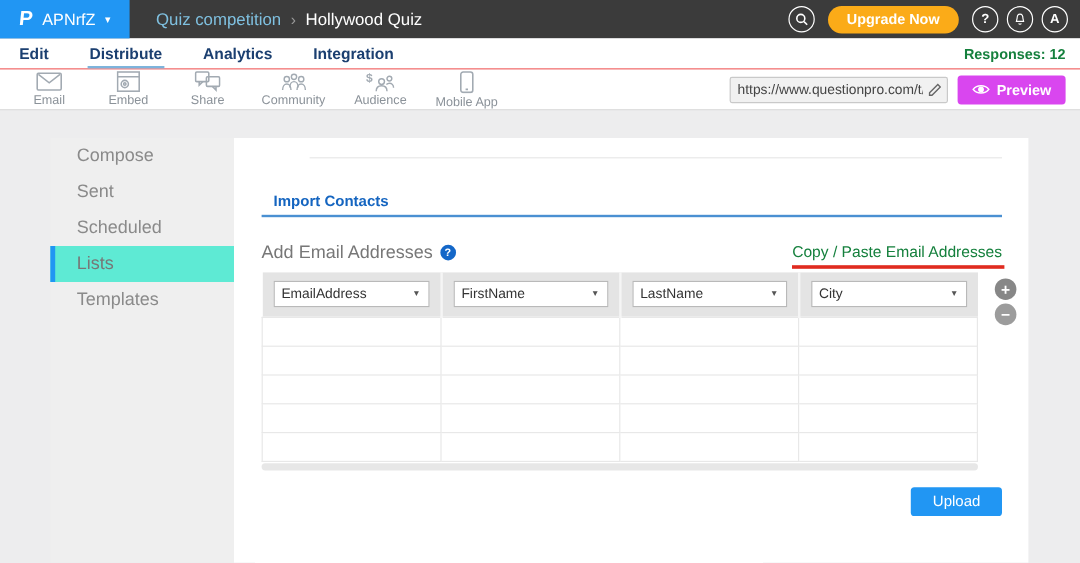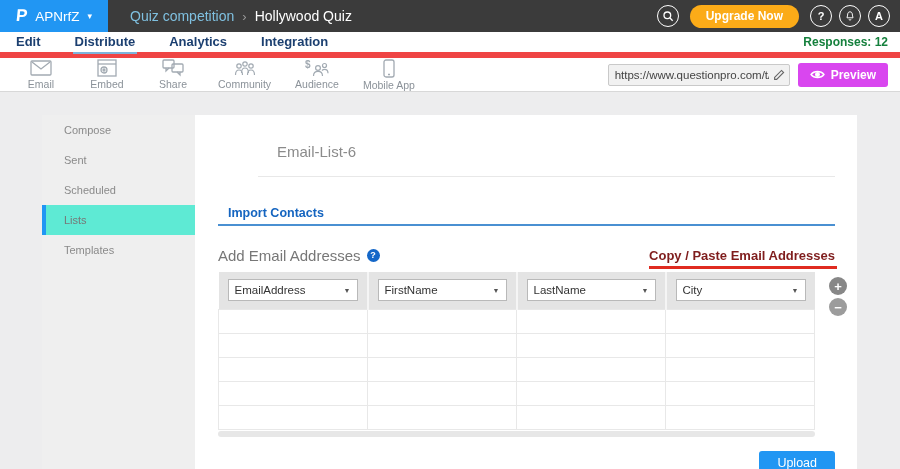--- a/index.html
+++ b/index.html
@@ -13,57 +13,57 @@
   .product-caret { font-size:9px; }
   .breadcrumb { margin-left:22px; display:flex; align-items:center; gap:8px; font-size:14px;justify-content:center; }
   .crumb-parent { color:#7fc0e0; cursor:pointer; }
   .crumb-sep { color:#9a9a9a; font-size:13px; }
   .crumb-current { color:#ffffff; }
   .topbar-right { margin-left:auto; display:flex; align-items:center; gap:7px; padding-right:10px; }
   .circle-btn { width:22px; height:22px; border:1.5px solid #fff; border-radius:50%; display:flex; align-items:center; justify-content:center; color:#fff; font-size:11px; font-weight:700; cursor:pointer; }
   .upgrade-btn { background:#fbab18; color:#fff; border:none; border-radius:12px; height:23px; padding:0 16px; font-size:12px; font-weight:700; font-family:"Liberation Sans",sans-serif; cursor:pointer; margin:0 4px; }
 
   
-  .navbar { height:26px; background:#fff; display:flex; align-items:center; padding:0 12px 0 14px; border-bottom:6px solid #ef4444; }
+  .navbar { height:26px; background:#fff; display:flex; align-items:center; padding:0 12px 0 14px; border-bottom:1px solid #ef4444; }
   .nav-items { display:flex; gap:30px; }
   .nav-item { font-size:13px; font-weight:700; color:#1b3f70; cursor:pointer; padding:4px 2px 3px; }
   .nav-item.active { border-bottom:2px solid #7db4dc; }
   .responses { margin-left:auto; font-size:12px; font-weight:700; color:#15803d; }
 
   
   .toolbar { height:34px; background:#fff; border-bottom:1px solid #d8d8d8; display:flex; align-items:center; padding-left:20px; }
   .tool-items { display:flex; gap:24px; }
   .tool-item { display:flex; flex-direction:column; align-items:center; gap:1px; cursor:pointer; color:#a2aab2; min-width:42px; }
   .tool-item svg { display:block; }
   .tool-label { font-size:10.5px; color:#8b9299; }
   .toolbar-right { margin-left:auto; display:flex; align-items:center; gap:8px; padding-right:12px; }
   .url-wrap { position:relative; }
   .url-input { width:182px; height:22px; background:#f1f1f1; border:1px solid #c9c9c9; border-radius:2px; font-size:11.5px; color:#444; padding:0 20px 0 6px; font-family:"Liberation Sans",sans-serif; }
   .pencil-icon { position:absolute; right:4px; top:4px; cursor:pointer; }
   .preview-btn { background:#d946ef; color:#fff; border:none; border-radius:3px; height:24px; padding:0 12px; font-size:12px; font-weight:700; display:flex; align-items:center; gap:6px; cursor:pointer; font-family:"Liberation Sans",sans-serif; }
 
   
   .page { position:relative; height:377px; }
   .sidebar { position:absolute; left:42px; top:23px; width:153px; bottom:0; background:#efefef; }
-  .side-item { height:30px; line-height:30px; padding-left:18px; font-size:11px; color:#8a8a8a; cursor:pointer; border-left:4px solid transparent; }
+  .side-item { height:30px; line-height:30px; padding-left:18px; font-size:15px; color:#8a8a8a; cursor:pointer; border-left:4px solid transparent; }
   .side-item.active { background:#5eead4; border-left:4px solid #2196f3; color:#777; }
 
   .panel { position:absolute; left:195px; top:23px; width:662px; bottom:0; background:#fff; }
   .list-title { margin:28px 0 0 82px; font-size:15px; color:#8b8b8b; }
   .title-divider { margin:16px 22px 0 63px; border-top:1px solid #e8e8e8; height:0; }
 
   .tabs-row { margin:24px 0 0 23px; width:617px; border-bottom:2px solid #4a90d2; display:flex; align-items:flex-end; }
   .tab { font-size:12.5px; font-weight:700; padding:5px 10px 4px; cursor:pointer; color:#1565c0; }
   .tab.active { background:#1565c0; color:#fff; }
 
   .section-row { margin:20px 0 0 23px; width:617px; display:flex; align-items:center; }
   .section-title { font-size:15px; color:#777; }
   .help-badge { width:13px; height:13px; border-radius:50%; background:#1467c8; color:#fff; font-size:9px; font-weight:700; display:inline-flex; align-items:center; justify-content:center; margin-left:6px; cursor:pointer; }
   .copy-link-wrap { margin-left:auto; position:relative; }
-  .copy-link { font-size:13px; font-weight:700; color:#7f1d1d; cursor:pointer; }
+  .copy-link { font-size:13px; font-weight:400; color:#15803d; cursor:pointer; }
   .red-underline { position:absolute; left:0; right:-2px; bottom:-5px; height:3px; background:#e02b20; }
 
   .table-zone { position:relative; margin:8px 0 0 23px; }
   table.contacts { border-collapse:collapse; table-layout:fixed; width:597px; }
   table.contacts col { width:149px; }
   .contacts thead th { background:#e4e4e4; height:37px; border-right:2px solid #f5f5f5; padding:0 9px; }
   .contacts thead th:last-child { border-right:none; }
   .hdr-select { background:#fff; border:1px solid #b9b9b9; height:22px; display:flex; align-items:center; padding:0 6px; cursor:pointer; }
   .hdr-select .sel-text { font-size:11.5px; color:#333; flex:1; text-align:left; font-weight:400; }
   .hdr-select .sel-caret { font-size:7px; color:#555; }
@@ -197,21 +197,20 @@
 
   <div class="sidebar">
     <div class="side-item">Compose</div>
     <div class="side-item">Sent</div>
     <div class="side-item">Scheduled</div>
     <div class="side-item active">Lists</div>
     <div class="side-item">Templates</div>
   </div>
 
   <div class="panel">
-    <div class="list-title">Email-List-6</div>
     <div class="title-divider"></div>
 
     <div class="tabs-row">
       <span class="tab">Import Contacts</span>
     </div>
 
     <div class="section-row">
       <span class="section-title">Add Email Addresses</span>
       <span class="help-badge">?</span>
       <span class="copy-link-wrap">

